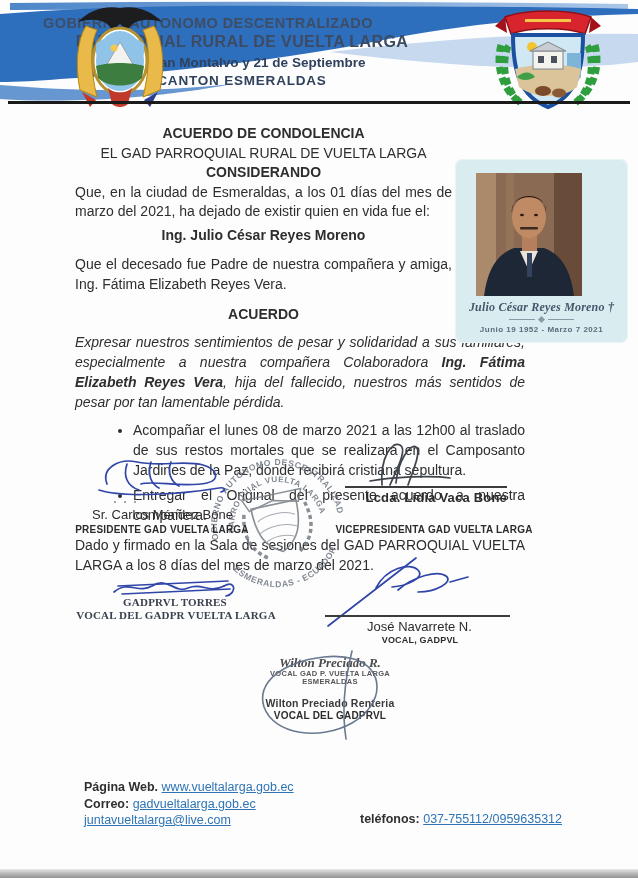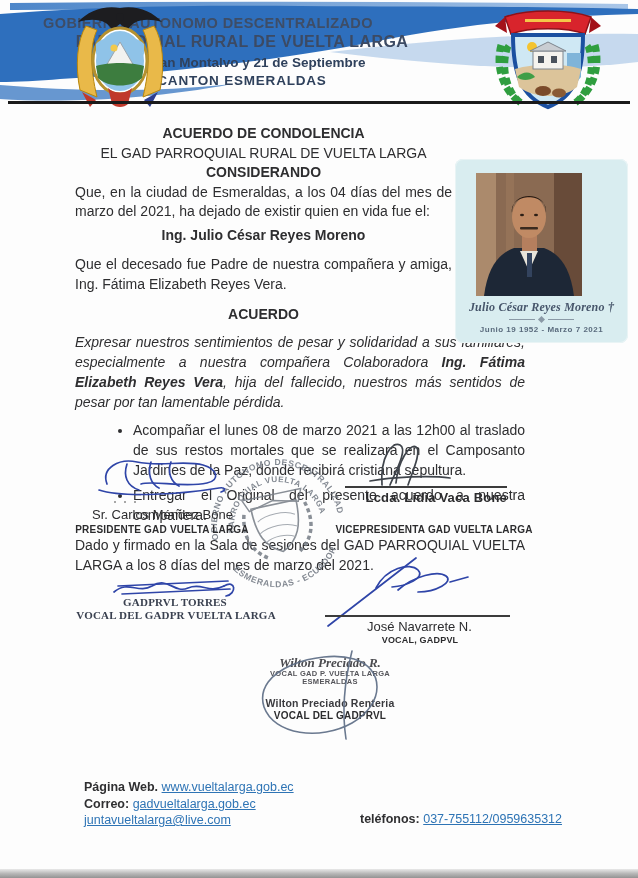--- a/index.html
+++ b/index.html
@@ -143,21 +143,21 @@
         <span class="orn-d"></span>
         <span class="orn-line"></span>
     </div>
     <div class="card-dates">Junio 19 1952 - Marzo 7 2021</div>
   </div>
 
   <div class="content">
     <div class="narrow center bold" style="line-height:19.5px;">ACUERDO DE CONDOLENCIA</div>
     <div class="narrow center" style="line-height:19.5px;">EL GAD PARROQUIAL RURAL DE VUELTA LARGA</div>
     <div class="narrow center bold" style="line-height:19.5px;">CONSIDERANDO</div>
-    <p class="narrow" style="margin:0;line-height:19.5px;">Que, en la ciudad de Esmeraldas, a los 04 días del mes de marzo del 2021, ha dejado de existir quien en vida fue el:</p>
+    <p class="narrow" style="margin:0;line-height:19.5px;">Que, en la ciudad de Esmeraldas, a los 01 días del mes de marzo del 2021, ha dejado de existir quien en vida fue el:</p>
     <div class="narrow center bold" style="margin-top:4px;line-height:19.5px;">Ing. Julio César Reyes Moreno</div>
     <p class="narrow mt10" style="margin-bottom:0;line-height:19.5px;">Que el decesado fue Padre de nuestra compañera y amiga, Ing. Fátima Elizabeth Reyes Vera.</p>
     <div class="narrow center bold" style="margin-top:10px;">ACUERDO</div>
     <p class="mt8" style="margin-bottom:8px;font-style:italic;"><span>Expresar nuestros sentimientos de pesar y solidaridad a sus familiares, especialmente a nuestra compañera Colaboradora </span><span class="bold">Ing. Fátima Elizabeth Reyes Vera</span><span>, hija del fallecido, nuestros más sentidos de pesar por tan lamentable pérdida.</span></p>
     <ul class="blist">
       <li><span>Acompañar el lunes 08 de marzo 2021 a las 12h00 al traslado de sus restos mortales que se realizará en el Camposanto Jardines de la Paz, donde recibirá cristiana sepultura.</span></li>
       <li><span>Entregar el Original del presente acuerdo a nuestra compañera.</span></li>
     </ul>
     <p class="mt10" style="margin-bottom:0;">Dado y firmado en la Sala de sesiones del GAD PARROQUIAL VUELTA LARGA a los  8 días del mes de marzo del 2021.</p>
   </div>

